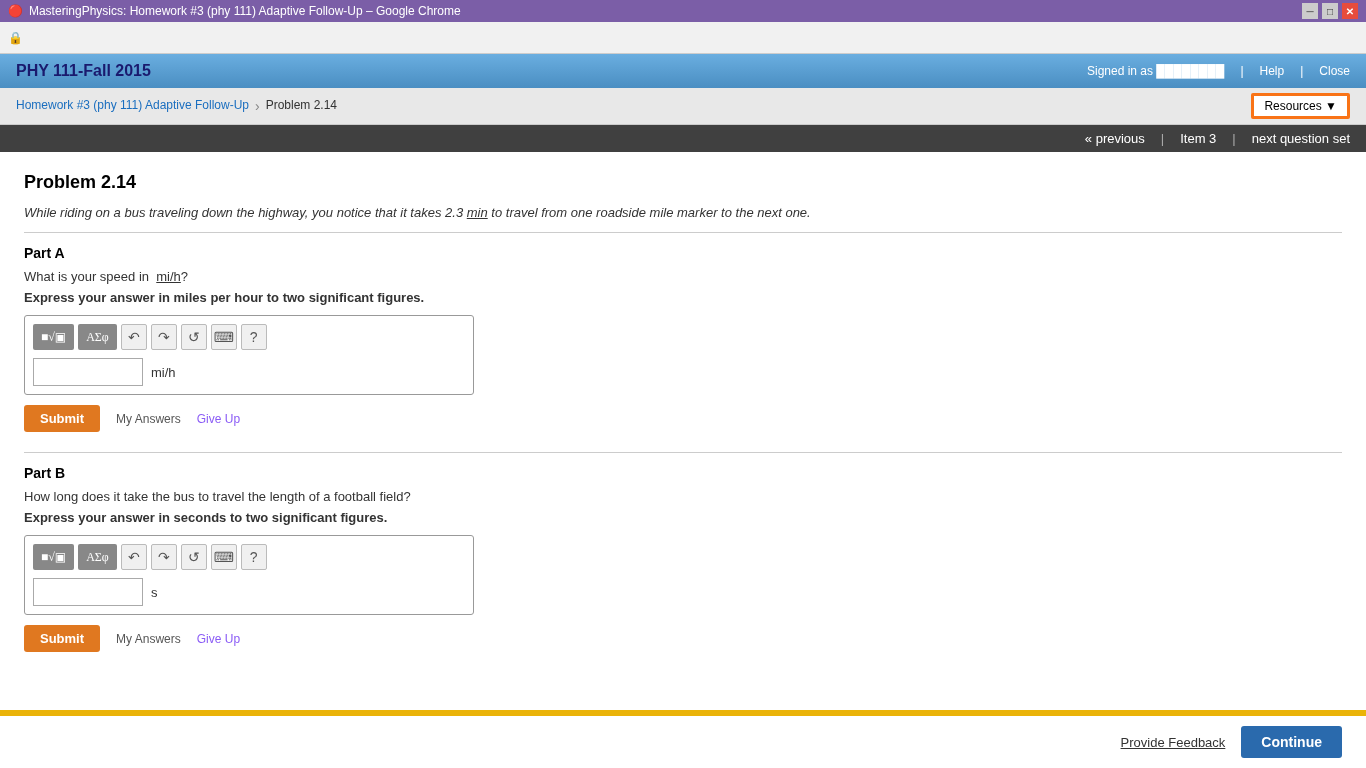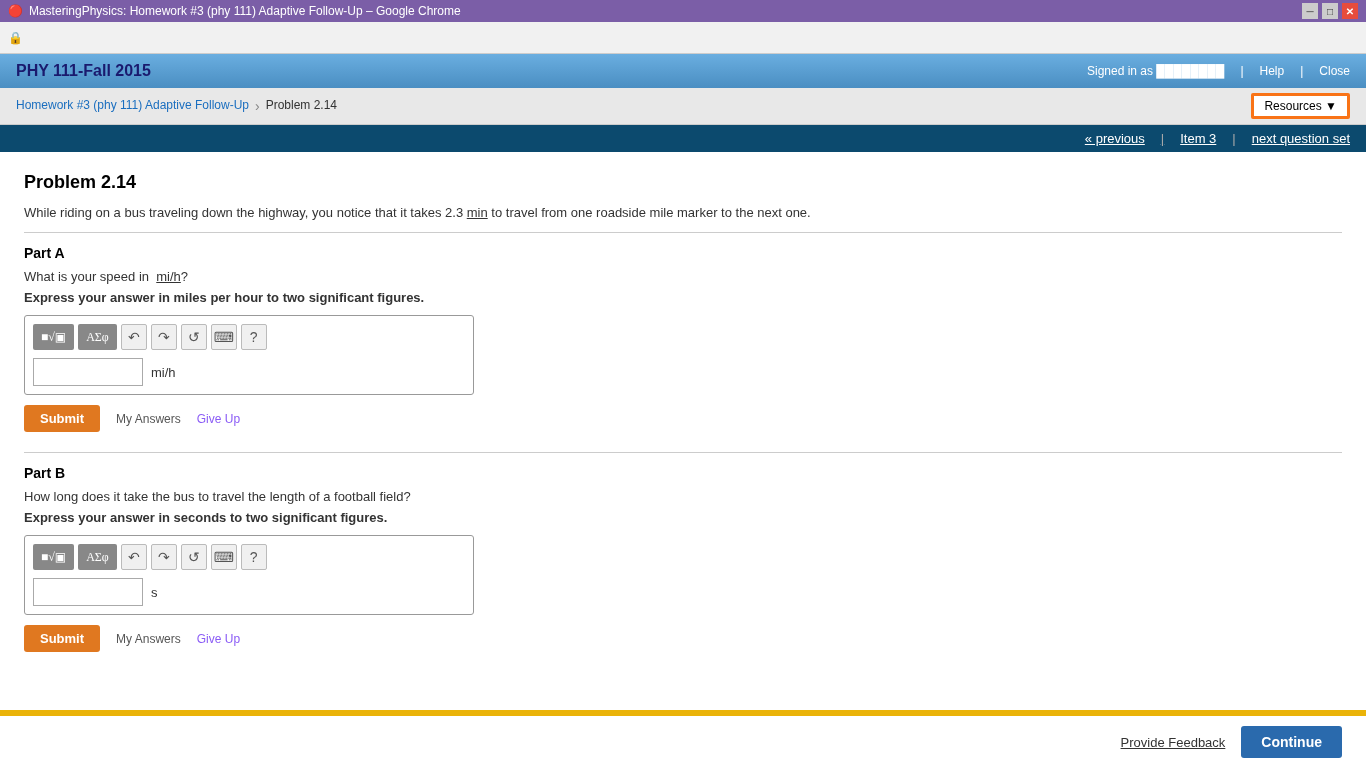--- a/index.html
+++ b/index.html
@@ -78,29 +78,28 @@
       background: #fff;
       border: 3px solid #f97316;
       padding: 3px 10px;
       font-size: 12px;
       cursor: pointer;
       border-radius: 2px;
     }
 
     
     .nav-bar {
-      background: #0c4a6e;
+      background: #404040;
       padding: 6px 16px;
       display: flex;
       align-items: center;
       justify-content: flex-end;
       gap: 16px;
       color: #fff;
       font-size: 13px;
-      text-decoration: underline;
     }
     .nav-bar a { color: #fff; text-decoration: none; }
     .nav-bar .separator { color: #aaa; }
     .nav-bar .current-item { font-weight: normal; }
 
     
     .main-content {
       padding: 20px 24px;
       max-width: 1366px;
     }
@@ -108,20 +107,21 @@
     .problem-title {
       font-size: 18px;
       font-weight: bold;
       margin-bottom: 12px;
       color: #000;
     }
 
     .problem-description {
       font-size: 13px;
       color: #333;
+      font-style: italic;
     }
 
     .underline-unit { text-decoration: underline; }
 
     .divider {
       border: none;
       border-top: 1px solid #ccc;
       margin: 12px 0;
     }
 

